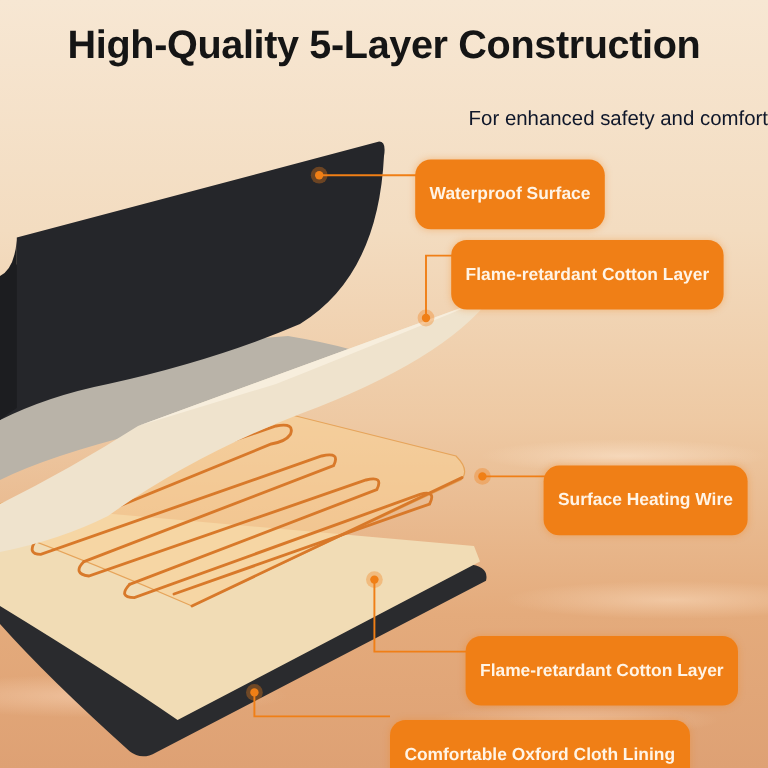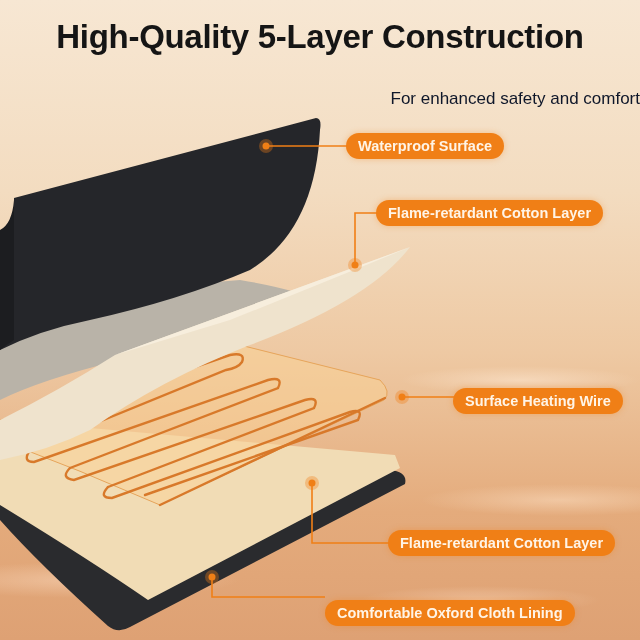--- a/index.html
+++ b/index.html
@@ -12,21 +12,21 @@
       radial-gradient(ellipse 140px 16px at 560px 200px,rgba(255,230,205,.45),transparent),
       radial-gradient(ellipse 160px 18px at 80px 280px,rgba(255,225,200,.45),transparent),
       radial-gradient(ellipse 120px 14px at 480px 300px,rgba(255,228,205,.4),transparent);}
   .title{position:absolute;top:18px;left:0;width:640px;text-align:center;
     font-size:33px;font-weight:700;color:#151515;letter-spacing:-.3px;}
   .subtitle{position:absolute;top:67px;left:0;width:640px;text-align:right;
     font-size:17px;color:#0f172a;margin-top:22px;}
   svg.art{position:absolute;left:0;top:0;}
   .pill{position:absolute;height:26px;line-height:26px;border-radius:13px;
     background:#f07f16;color:#fff4e6;font-size:14.5px;font-weight:700;
-    padding:0 12px;white-space:nowrap;box-shadow:0 0 6px rgba(240,127,22,.35);}
+    padding:16px 12px;white-space:nowrap;box-shadow:0 0 6px rgba(240,127,22,.35);}
 </style>
 </head>
 <body>
 
 <div class="haze"></div>
 
 <div class="title">High-Quality 5-Layer Construction</div>
 <div class="subtitle">For enhanced safety and comfort</div>
 
 <svg class="art" width="640" height="640" viewBox="0 0 640 640">

